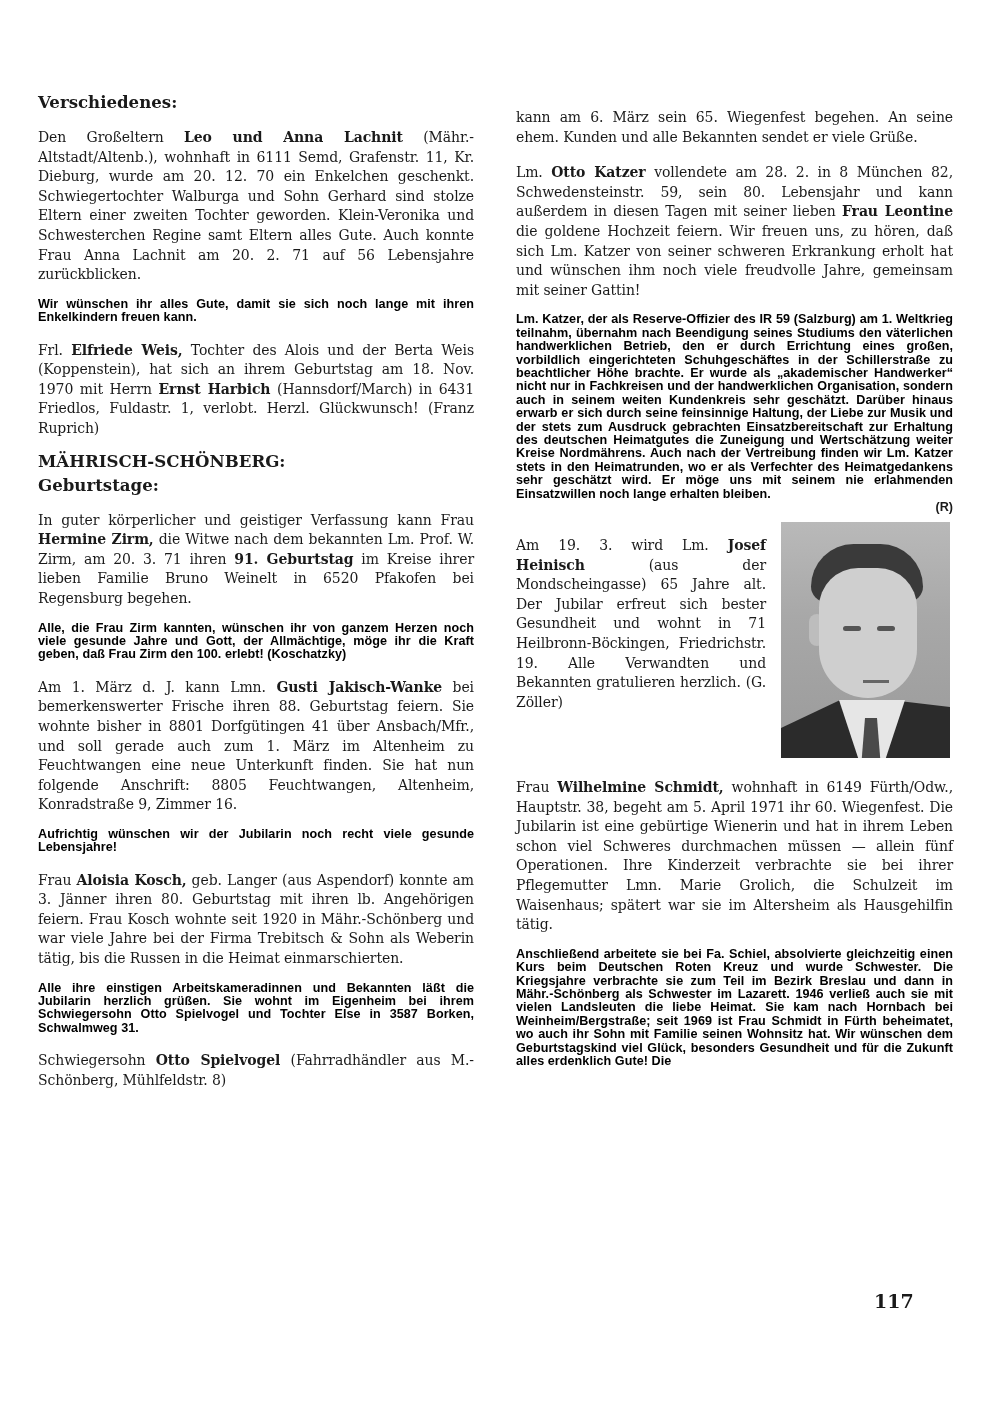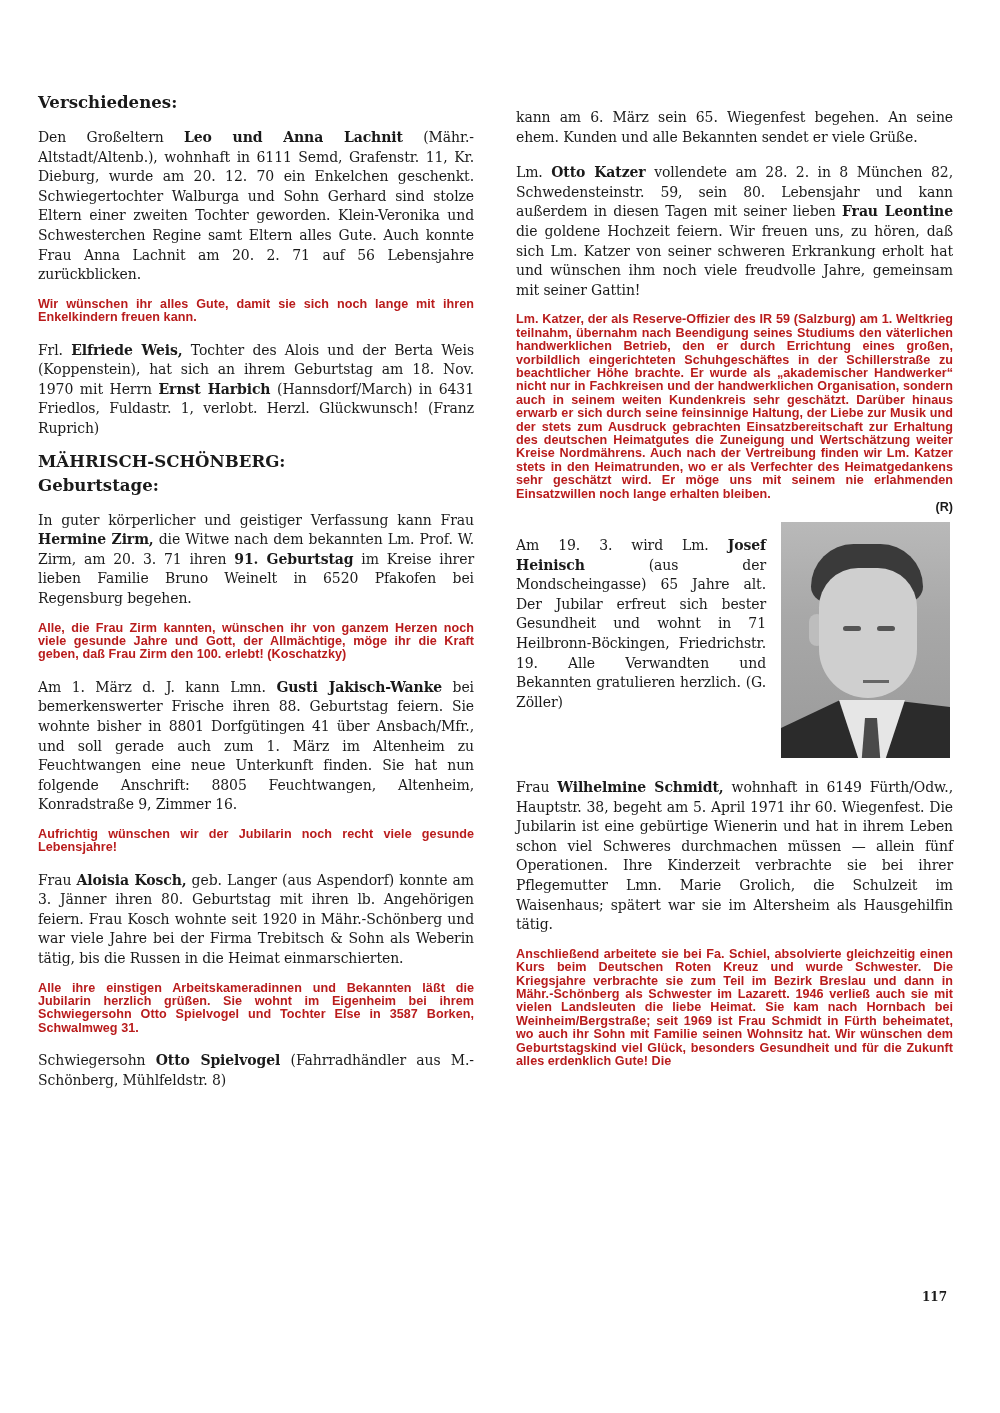--- a/index.html
+++ b/index.html
@@ -25,21 +25,21 @@
     margin: 16px 0 3px 0;
     letter-spacing: -0.1px;
   }
   .small {
     font-family: "Liberation Sans", "DejaVu Sans", sans-serif;
     font-size: 12.6px;
     line-height: 13.4px;
     text-align: justify;
     margin: 13px 0 4px 0;
     font-weight: bold;
-    color: #b91c1c;
+    color: #000000;
     letter-spacing: 0.05px;
   }
   b { font-weight: bold; }
   .h-sec {
     font-size: 16.6px; line-height: 20px; font-weight: bold; margin: 0 0 3px 0;
   }
   .h-major {
     font-size: 16.6px; line-height: 20px; font-weight: bold; margin: 12px 0 4px 0;
   }
   .credit-r { text-align: right; font-size: 12.6px; line-height: 13px; font-weight: bold;
@@ -56,22 +56,22 @@
   .photo .hair { position:absolute; left:30px; top:22px; width:112px; height:58px; background:#3a3a3a; border-radius:55px 55px 20px 20px; }
   .photo .face { position:absolute; left:38px; top:46px; width:98px; height:130px; background:#cfcfcf; border-radius:40px 40px 50px 50px; }
   .photo .ear { position:absolute; left:28px; top:92px; width:16px; height:32px; background:#bdbdbd; border-radius:8px; }
   .photo .eye1 { position:absolute; left:62px; top:104px; width:18px; height:5px; background:#555; border-radius:3px; }
   .photo .eye2 { position:absolute; left:96px; top:104px; width:18px; height:5px; background:#555; border-radius:3px; }
   .photo .mouth { position:absolute; left:82px; top:158px; width:26px; height:3px; background:#666; }
   .photo .suit { position:absolute; left:0; top:178px; width:169px; height:70px; background:#2b2b2b; clip-path: polygon(0 40%, 35% 0, 65% 0, 100% 10%, 100% 100%, 0 100%); }
   .photo .collar { position:absolute; left:58px; top:178px; width:66px; height:60px; background:#e6e6e6; clip-path: polygon(0 0, 100% 0, 70% 100%, 30% 100%); }
   .photo .tie { position:absolute; left:80px; top:196px; width:20px; height:50px; background:#4a4a4a; clip-path: polygon(20% 0, 80% 0, 100% 100%, 0 100%); }
   .page-number {
-    position: absolute; left: 922px; top: 1290px;
-    font-size: 12px; font-weight: bold;
+    position: absolute; left: 874px; top: 1290px;
+    font-size: 19px; font-weight: bold;
     font-family: "DejaVu Serif", serif;
   }
 </style>
 </head>
 <body>
 
 <div class="col col-left">
   <div class="h-sec">Verschiedenes:</div>
 
   <p class="p"><span>Den Großeltern </span><b>Leo und Anna Lachnit</b><span> (Mähr.-Altstadt/Altenb.), wohnhaft in 6111 Semd, Grafenstr. 11, Kr. Dieburg, wurde am 20. 12. 70 ein Enkelchen geschenkt. Schwiegertochter Walburga und Sohn Gerhard sind stolze Eltern einer zweiten Tochter geworden. Klein-Veronika und Schwesterchen Regine samt Eltern alles Gute. Auch konnte Frau Anna Lachnit am 20. 2. 71 auf 56 Lebensjahre zurückblicken.</span></p>

